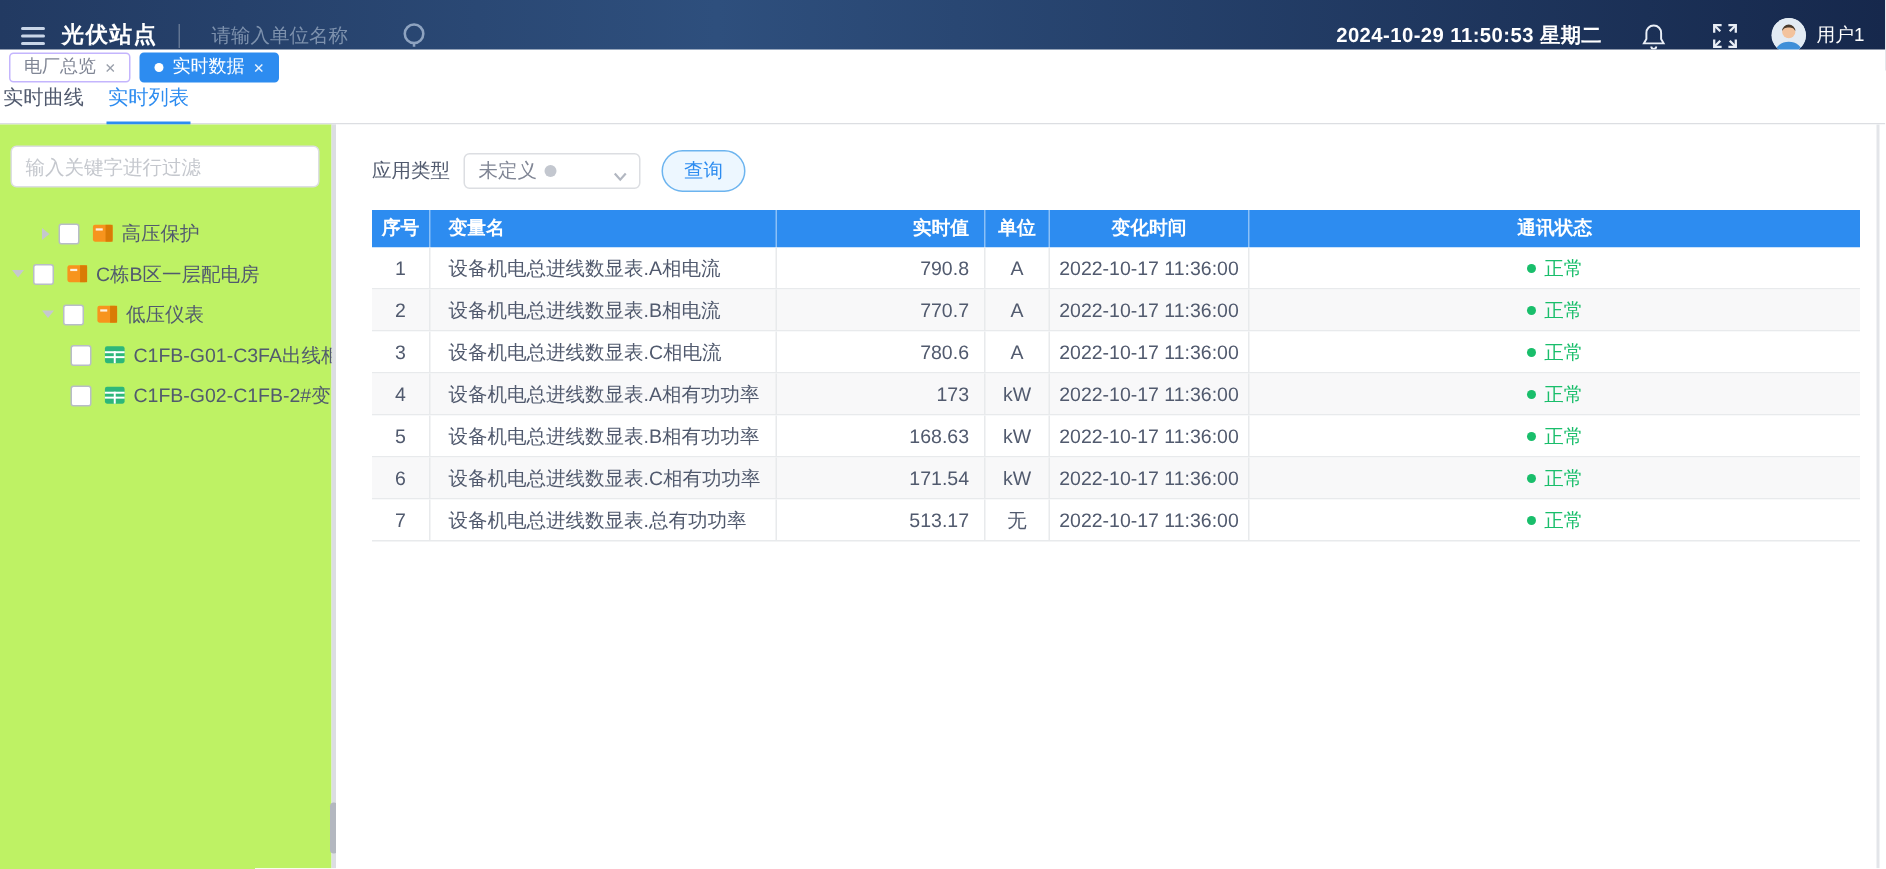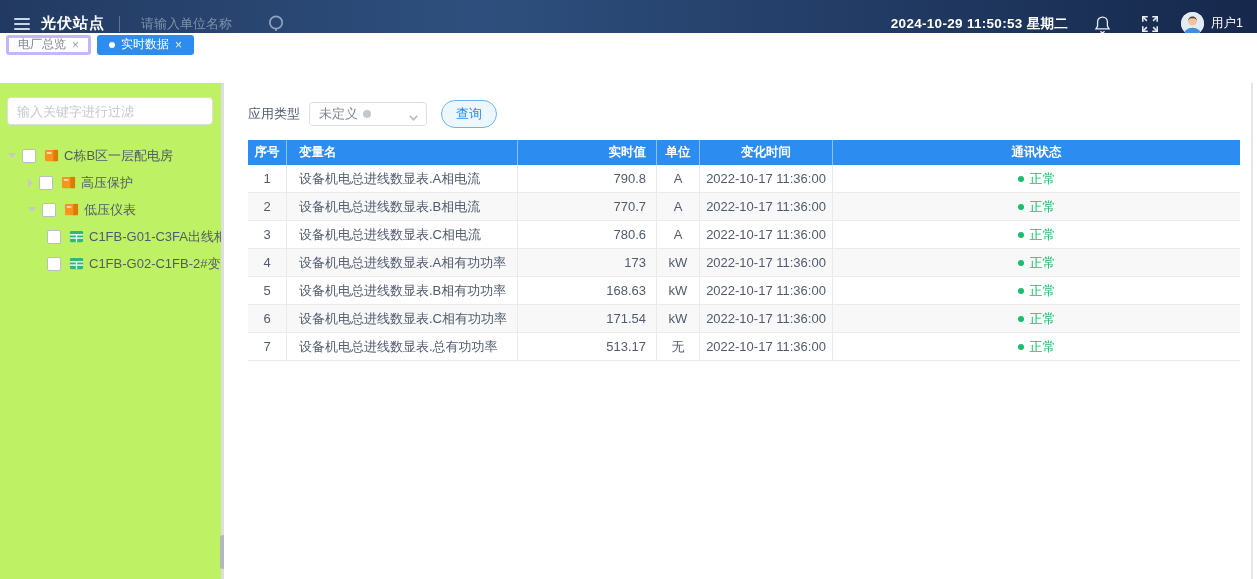--- a/index.html
+++ b/index.html
@@ -23,21 +23,21 @@
   .bell { margin-left:26px; }
   .fullscreen { margin-left:30px; }
   .avatar { width:23px; height:23px; border-radius:50%; overflow:hidden; margin-left:22px;
     background:#e4ecf4; flex:none; cursor:pointer; }
   .username { font-size:12.5px; margin-left:7px; cursor:pointer; }
 
   
   .tabs-row { position:absolute; top:33px; left:0; right:0; height:23px;
     display:flex; align-items:center; gap:6px; padding-left:6px; background:#fff; }
   .page-tab { height:20px; display:flex; align-items:center; gap:6px; padding:0 9px;
-    border:3px solid #c4b5fd; border-radius:3px; background:#fff; font-size:12px;
+    border:1px solid #c4b5fd; border-radius:3px; background:#fff; font-size:12px;
     color:#808695; cursor:pointer; }
   .page-tab .tab-x { font-size:12px; color:#9aa0ab; line-height:1; }
   .page-tab.active { background:#2d8cf0; border-color:#2d8cf0; color:#fff; }
   .page-tab.active .tab-x { color:#e8f3fe; }
   .page-tab .dot { width:6px; height:6px; border-radius:50%; background:#fff; }
 
   
   .subtabs-row { position:absolute; top:56px; left:0; right:0; height:27px;
     border-bottom:1px solid #dcdee2; display:flex; gap:14px; padding-left:1px;
     align-items:flex-end; background:#fff; }
@@ -163,47 +163,51 @@
       <span>电厂总览</span>
       <span class="tab-x">×</span>
     </div>
     <div class="page-tab active">
       <span class="dot"></span>
       <span>实时数据</span>
       <span class="tab-x">×</span>
     </div>
   </div>
 
+  <div class="subtabs-row">
+    <div class="subtab">实时曲线</div>
+    <div class="subtab active">实时列表</div>
+  </div>
 
   <aside class="sidebar">
     <input class="filter-input" type="text" placeholder="输入关键字进行过滤" style="">
     <div class="tree" id="tree">
-        <div class="tree-row lv0">
-          <span class="caret down"></span>
+        <div class="tree-row lv1">
+          <span class="caret right"></span>
           <span class="cb"></span>
           <span class="ticon">
             <svg viewBox="0 0 16 16">
               <rect x="1" y="2" width="14" height="12" rx="1.5" fill="#f7941d"></rect>
               <rect x="10" y="2" width="5" height="12" fill="#d97b06"></rect>
               <rect x="3" y="4.5" width="5" height="1.6" fill="#ffffff" opacity=".85"></rect>
             </svg>
           </span>
-          <span class="tlabel">C栋B区一层配电房</span>
-        </div>
-        <div class="tree-row lv1">
-          <span class="caret right"></span>
+          <span class="tlabel">高压保护</span>
+        </div>
+        <div class="tree-row lv0">
+          <span class="caret down"></span>
           <span class="cb"></span>
           <span class="ticon">
             <svg viewBox="0 0 16 16">
               <rect x="1" y="2" width="14" height="12" rx="1.5" fill="#f7941d"></rect>
               <rect x="10" y="2" width="5" height="12" fill="#d97b06"></rect>
               <rect x="3" y="4.5" width="5" height="1.6" fill="#ffffff" opacity=".85"></rect>
             </svg>
           </span>
-          <span class="tlabel">高压保护</span>
+          <span class="tlabel">C栋B区一层配电房</span>
         </div>
         <div class="tree-row lv1">
           <span class="caret down"></span>
           <span class="cb"></span>
           <span class="ticon">
             <svg viewBox="0 0 16 16">
               <rect x="1" y="2" width="14" height="12" rx="1.5" fill="#f7941d"></rect>
               <rect x="10" y="2" width="5" height="12" fill="#d97b06"></rect>
               <rect x="3" y="4.5" width="5" height="1.6" fill="#ffffff" opacity=".85"></rect>
             </svg>

